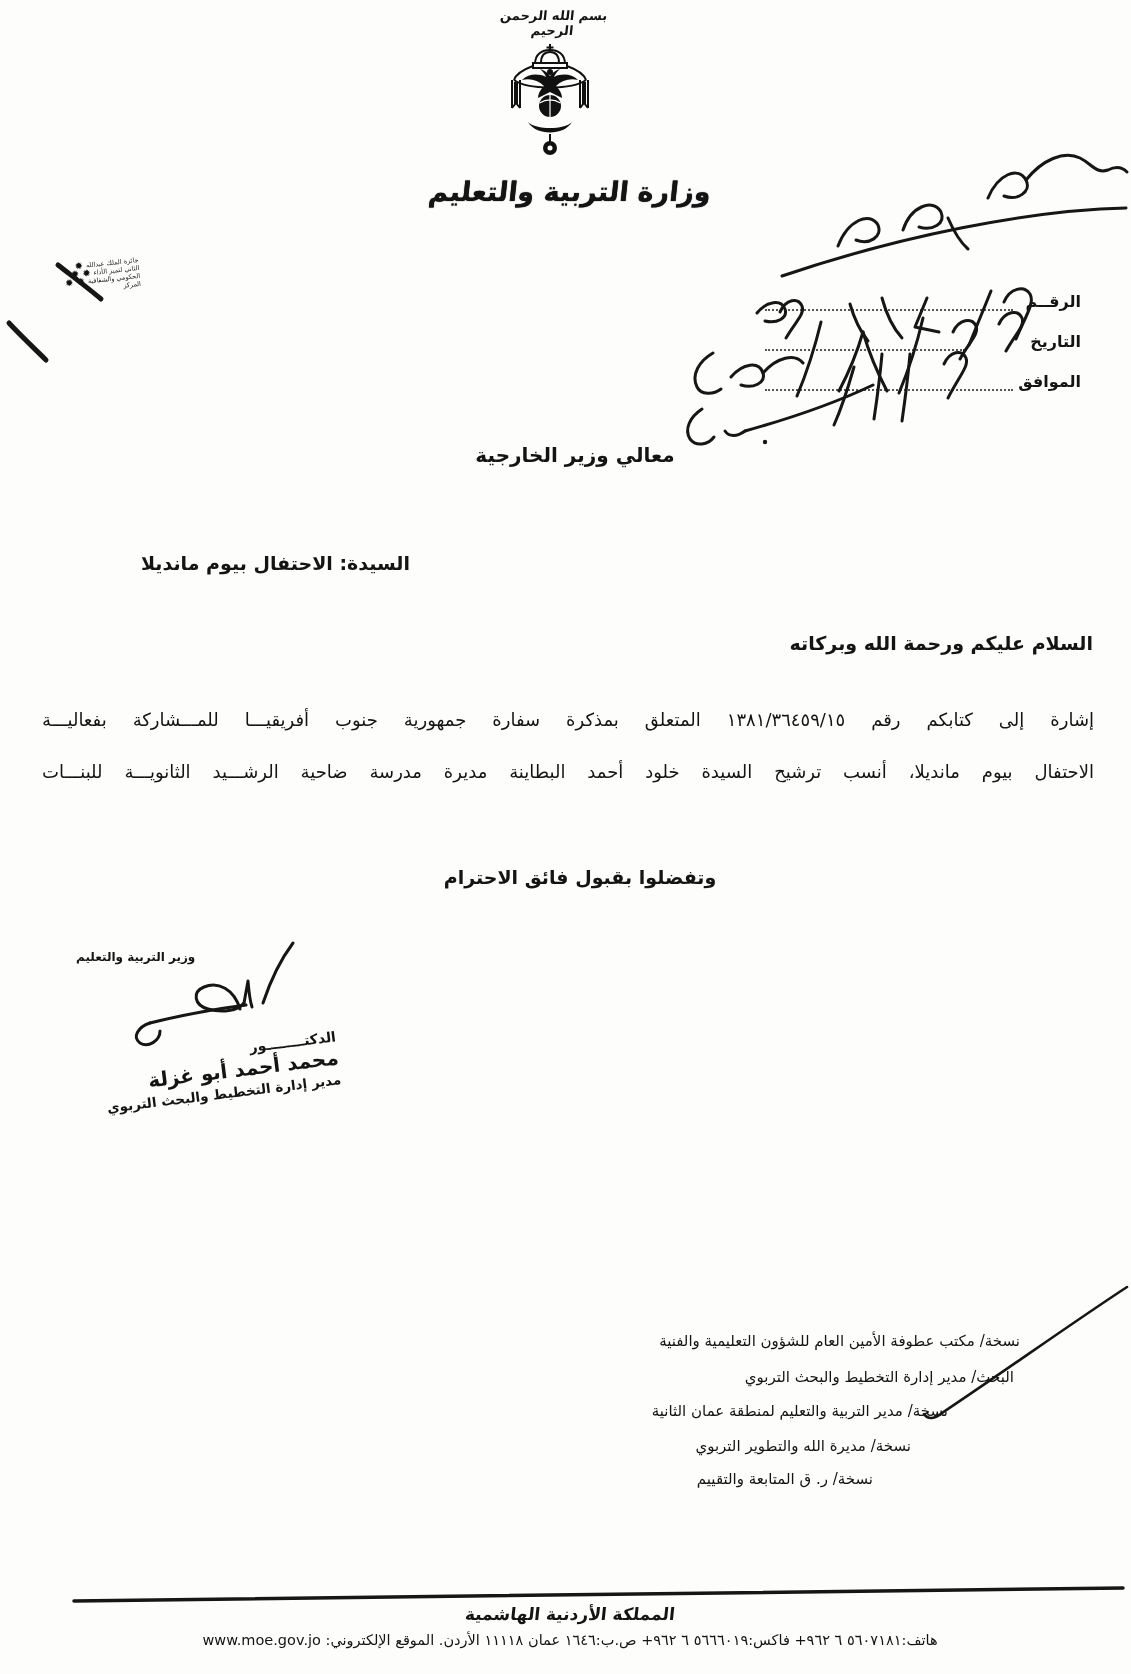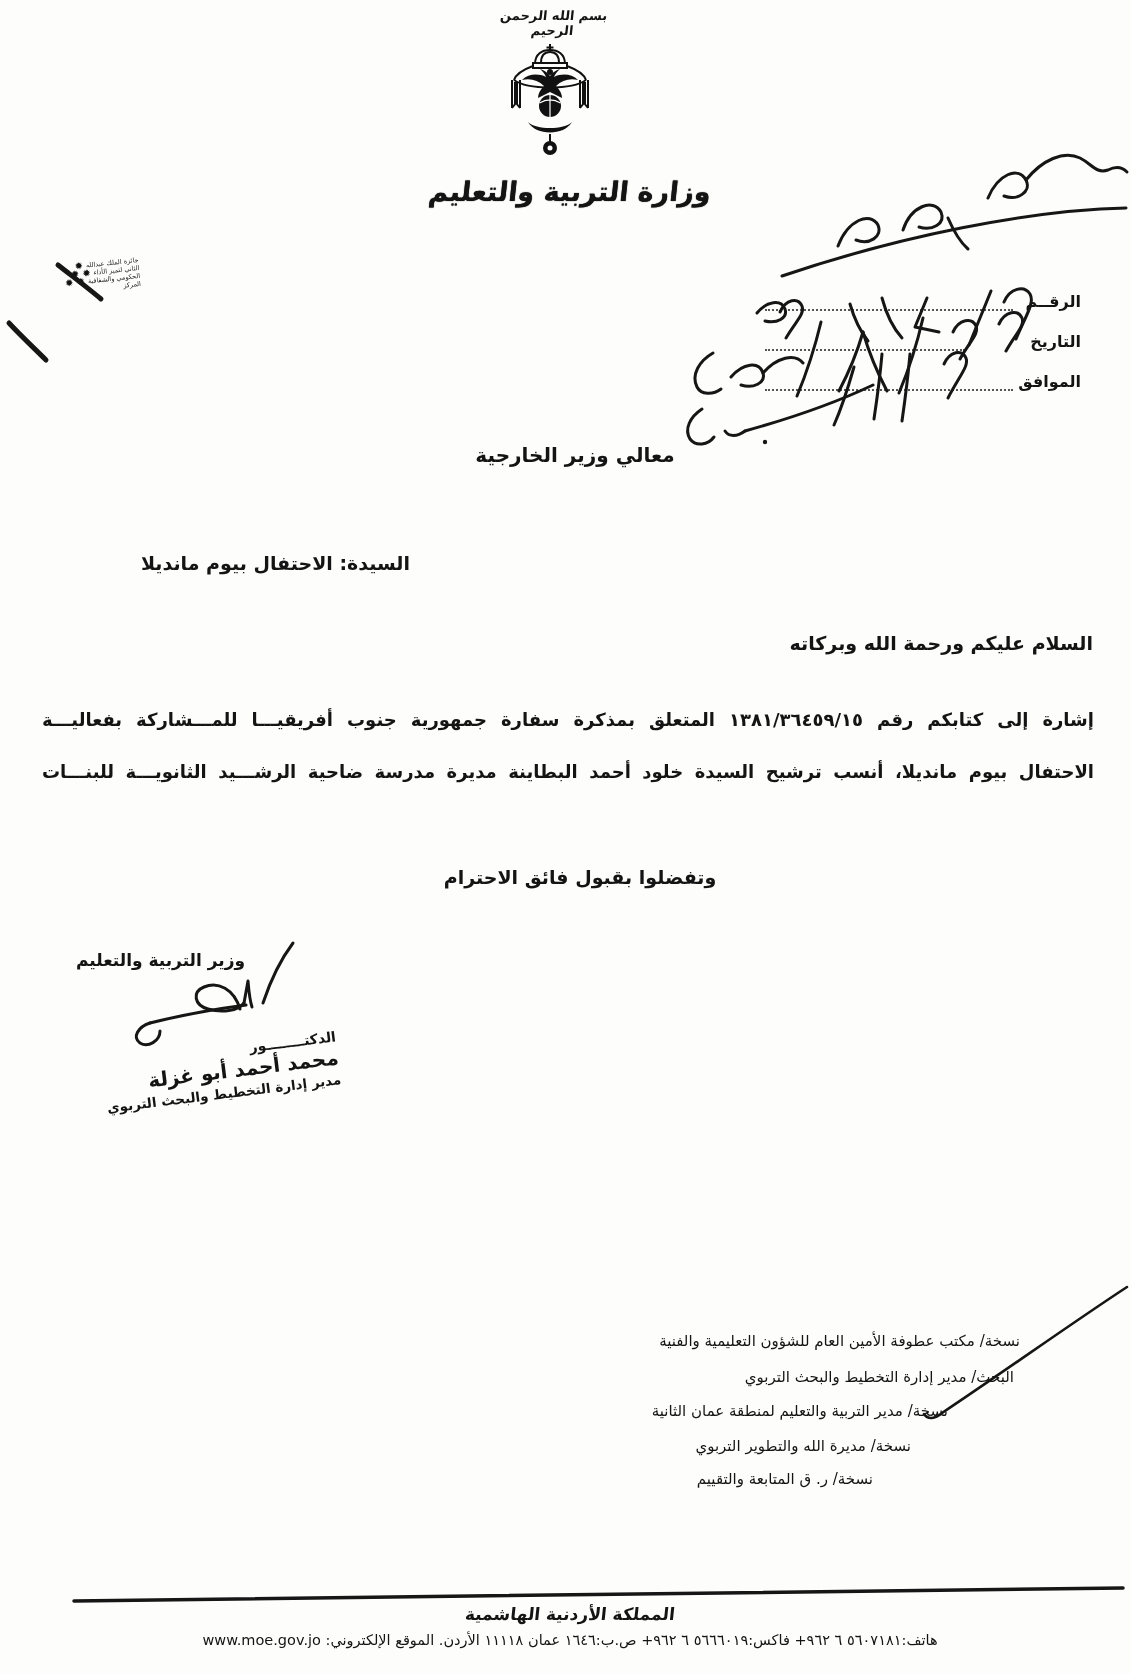--- a/index.html
+++ b/index.html
@@ -6,21 +6,21 @@
   .page{
     position:relative;width:1131px;height:1674px;background:#fdfdfc;color:#141414;
     margin:0 auto;overflow:hidden;
     font-family:"DejaVu Sans",sans-serif;
   }
   .abs{position:absolute;}
   .ar{direction:rtl;font-family:"DejaVu Sans",sans-serif;}
   .ctr{text-align:center;}
   .b{font-weight:700;}
   .just{text-align:justify;text-align-last:justify;}
-  .bodytxt{font-size:18px;font-weight:700;line-height:52px;letter-spacing:.2px;}
+  .bodytxt{font-size:18px;font-weight:400;line-height:52px;letter-spacing:.2px;}
   .ccline{font-size:15px;white-space:nowrap;}
   .dotrow{display:flex;direction:rtl;align-items:flex-end;margin-top:21px;}
   .dotrow .lbl{font-size:16px;font-weight:700;width:62px;}
   .dotrow .dots{flex:1;border-bottom:2px dotted #555;height:20px;margin-left:4px;margin-right:6px;}
   .stamp{transform:rotate(-6deg);transform-origin:top right;}
   .stamp .srow{display:flex;direction:rtl;align-items:center;justify-content:flex-start;gap:3px;}
   .stamp .stxt{font-size:6.5px;letter-spacing:-0.3px;color:#222;white-space:nowrap;}
   .stamp .star{font-size:10px;color:#111;line-height:8px;}
   .sigstamp{transform:rotate(-7deg);transform-origin:bottom right;text-align:right;direction:rtl;}
   .sigstamp .hon{font-size:14px;font-weight:700;letter-spacing:1px;}
@@ -105,21 +105,21 @@
 
   <div class="abs ar b" style="right:38px;top:632px;font-size:19px;">السلام عليكم ورحمة الله وبركاته</div>
 
   <div class="abs ar" style="left:42px;top:694px;width:1052px;">
     <div class="bodytxt just">إشارة إلى كتابكم رقم ١٣٨١/٣٦٤٥٩/١٥ المتعلق بمذكرة سفارة جمهورية جنوب أفريقيـــا للمـــشاركة بفعاليـــة</div>
     <div class="bodytxt just">الاحتفال بيوم مانديلا، أنسب ترشيح السيدة خلود أحمد البطاينة مديرة مدرسة ضاحية الرشـــيد الثانويـــة للبنـــات</div>
   </div>
 
   <div class="abs ar ctr b" style="left:0;top:866px;width:1160px;font-size:19px;">وتفضلوا بقبول فائق الاحترام</div>
 
-  <div class="abs ar b" style="left:76px;top:950px;font-size:17px;">وزير التربية والتعليم</div>
+  <div class="abs ar b" style="left:76px;top:950px;font-size:12px;">وزير التربية والتعليم</div>
 
   <div class="abs sigstamp" style="left:42px;top:1028px;width:300px;">
     <div class="hon">الدكتــــــــور</div>
     <div class="nm">محمد أحمد أبو غزلة</div>
     <div class="pos">مدير إدارة التخطيط والبحث التربوي</div>
   </div>
 
   <div class="abs ar ccline" style="right:111px;top:1332px;">نسخة/ مكتب عطوفة الأمين العام للشؤون التعليمية والفنية</div>
   <div class="abs ar ccline" style="right:117px;top:1368px;">البحث/ مدير إدارة التخطيط والبحث التربوي</div>
   <div class="abs ar ccline" style="right:183px;top:1402px;">نسخة/ مدير التربية والتعليم لمنطقة عمان الثانية</div>

